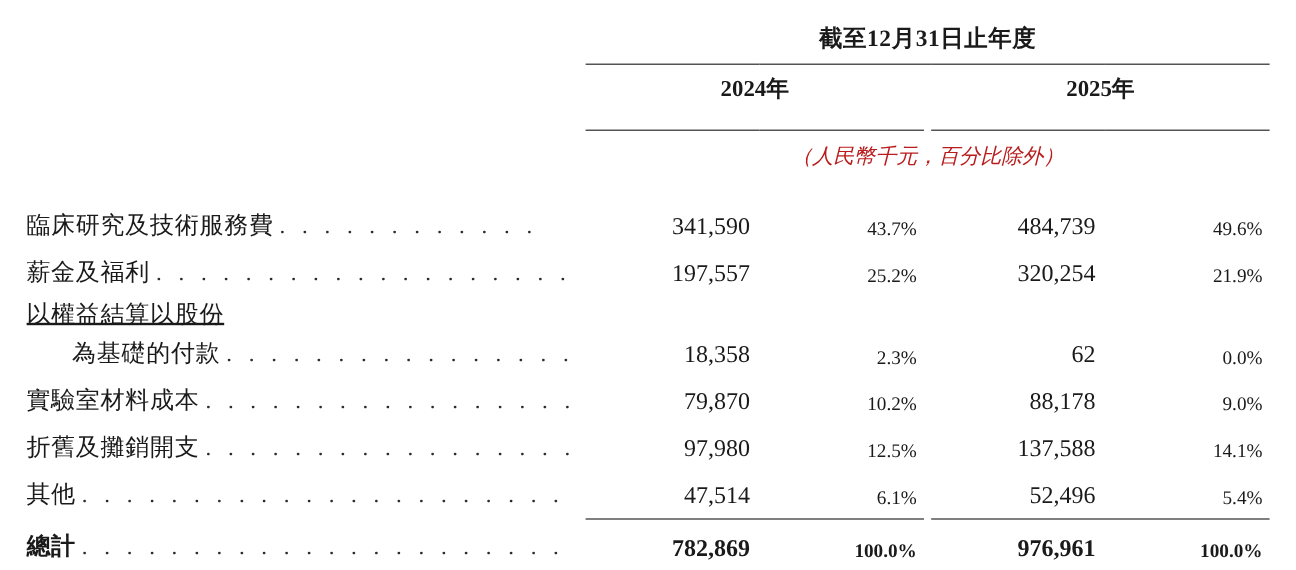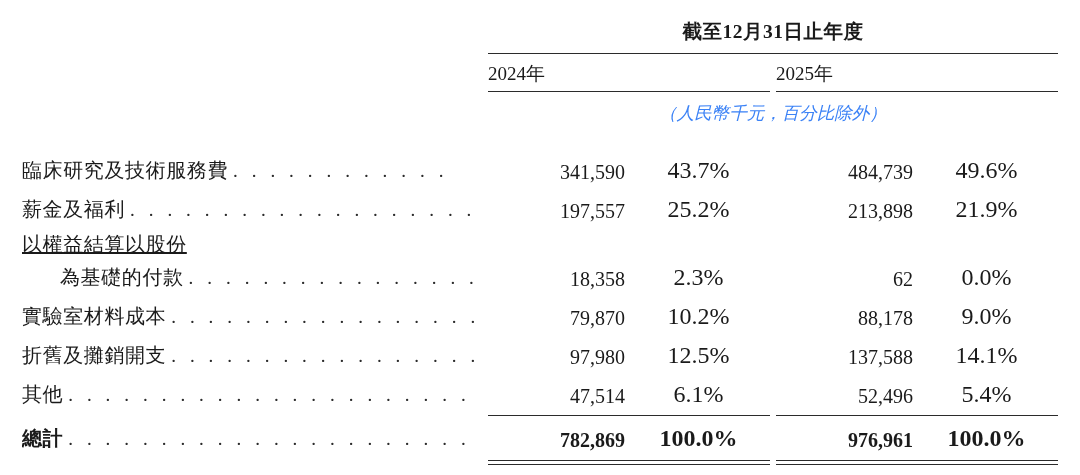--- a/index.html
+++ b/index.html
@@ -45,39 +45,39 @@
     letter-spacing: 0.5px;
     padding-bottom: 7px;
   }
   .rule-top {
     height: 1px;
     border-bottom: 1.3px solid #2b2b2b;
     font-size: 0;
     line-height: 0;
   }
   .hdr-year {
-    text-align: left;
+    text-align: center;
     font-size: 19px;
-    font-weight: normal;
+    font-weight: bold;
     padding-top: 7px;
-    padding-bottom: 3px;
+    padding-bottom: 20px;
   }
   .rule-year {
     height: 1px;
     border-bottom: 1.1px solid #2b2b2b;
     font-size: 0;
     line-height: 0;
   }
   .hdr-unit {
     text-align: center;
     font-size: 17.5px;
     font-style: italic;
     padding-top: 9px;
     padding-bottom: 26px;
-    color: #3b82f6;
+    color: #b91c1c;
   }
 
   
   .lbl {
     font-size: 20px;
     white-space: nowrap;
     overflow: hidden;
     padding-top: 6px;
     padding-bottom: 6px;
     padding-right: 10px;
@@ -91,22 +91,22 @@
   .lbl.indent .txt { padding-left: 38px; }
   .num {
     text-align: right;
     font-size: 20px;
     padding-top: 6px;
     padding-bottom: 6px;
     padding-right: 8px;
     white-space: nowrap;
   }
   .pct {
-    text-align: center;
-    font-size: 24px;
+    text-align: right;
+    font-size: 16px;
     padding-top: 6px;
     padding-bottom: 6px;
     padding-right: 6px;
     white-space: nowrap;
   }
   .row-nodots .lbl { padding-bottom: 0; text-decoration: underline; }
   .row-tight td { padding-top: 2px; padding-bottom: 2px; }
 
   
   .total td {
@@ -180,21 +180,21 @@
         <td></td>
         <td class="num">484,739</td>
         <td class="pct">49.6%</td>
       </tr>
 
       <tr>
         <td class="lbl"><span class="txt">薪金及福利</span> <span class="dots">. . . . . . . . . . . . . . . . . . .</span></td>
         <td class="num">197,557</td>
         <td class="pct">25.2%</td>
         <td></td>
-        <td class="num">213,898</td>
+        <td class="num">320,254</td>
         <td class="pct">21.9%</td>
       </tr>
 
       <tr class="row-nodots row-tight">
         <td class="lbl"><span class="txt">以權益結算以股份</span></td>
         <td class="num"></td>
         <td class="pct"></td>
         <td></td>
         <td class="num"></td>
         <td class="pct"></td>

